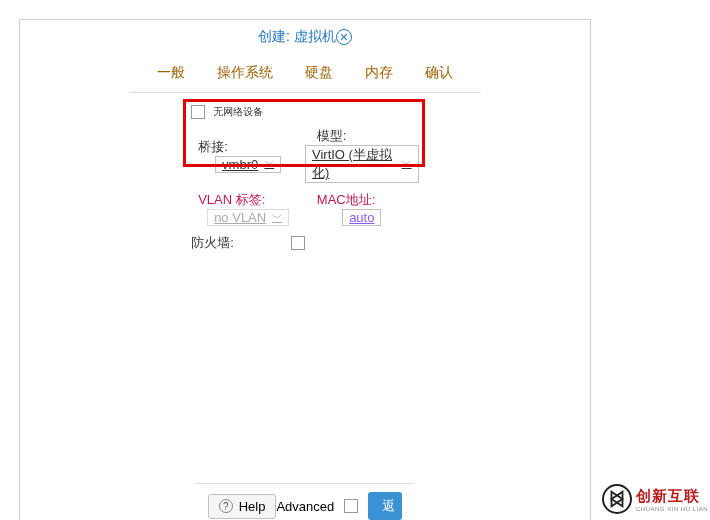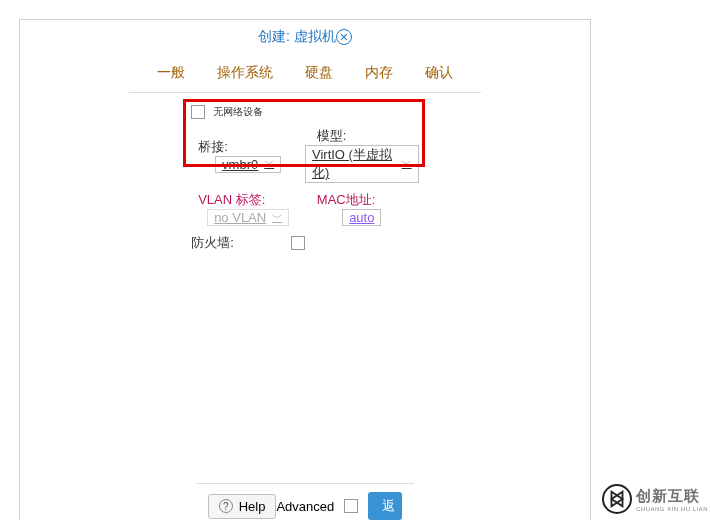--- a/index.html
+++ b/index.html
@@ -191,21 +191,21 @@
     }
     .watermark .wm-logo {
       width: 30px; height: 30px;
       display: flex; align-items:center; justify-content:center;
       font-weight: bold;
       color: #222;
       border-radius: 50%;
       border: 2px solid #222;
       position: relative;
     }
-    .watermark .wm-text-cn { font-weight: bold; color:#737373; font-size: 15px; letter-spacing:1px; }
+    .watermark .wm-text-cn { font-weight: bold; color:#b91c1c; font-size: 15px; letter-spacing:1px; }
     .watermark .wm-text-en { font-size: 6px; color:#888; letter-spacing:0.5px; }
   </style>
 </head>
 <body>
 
 <div class="dialog">
 
   <div class="title-bar">
     <span class="title-text">创建: 虚拟机</span>
     <span class="close-icon">✕</span>

